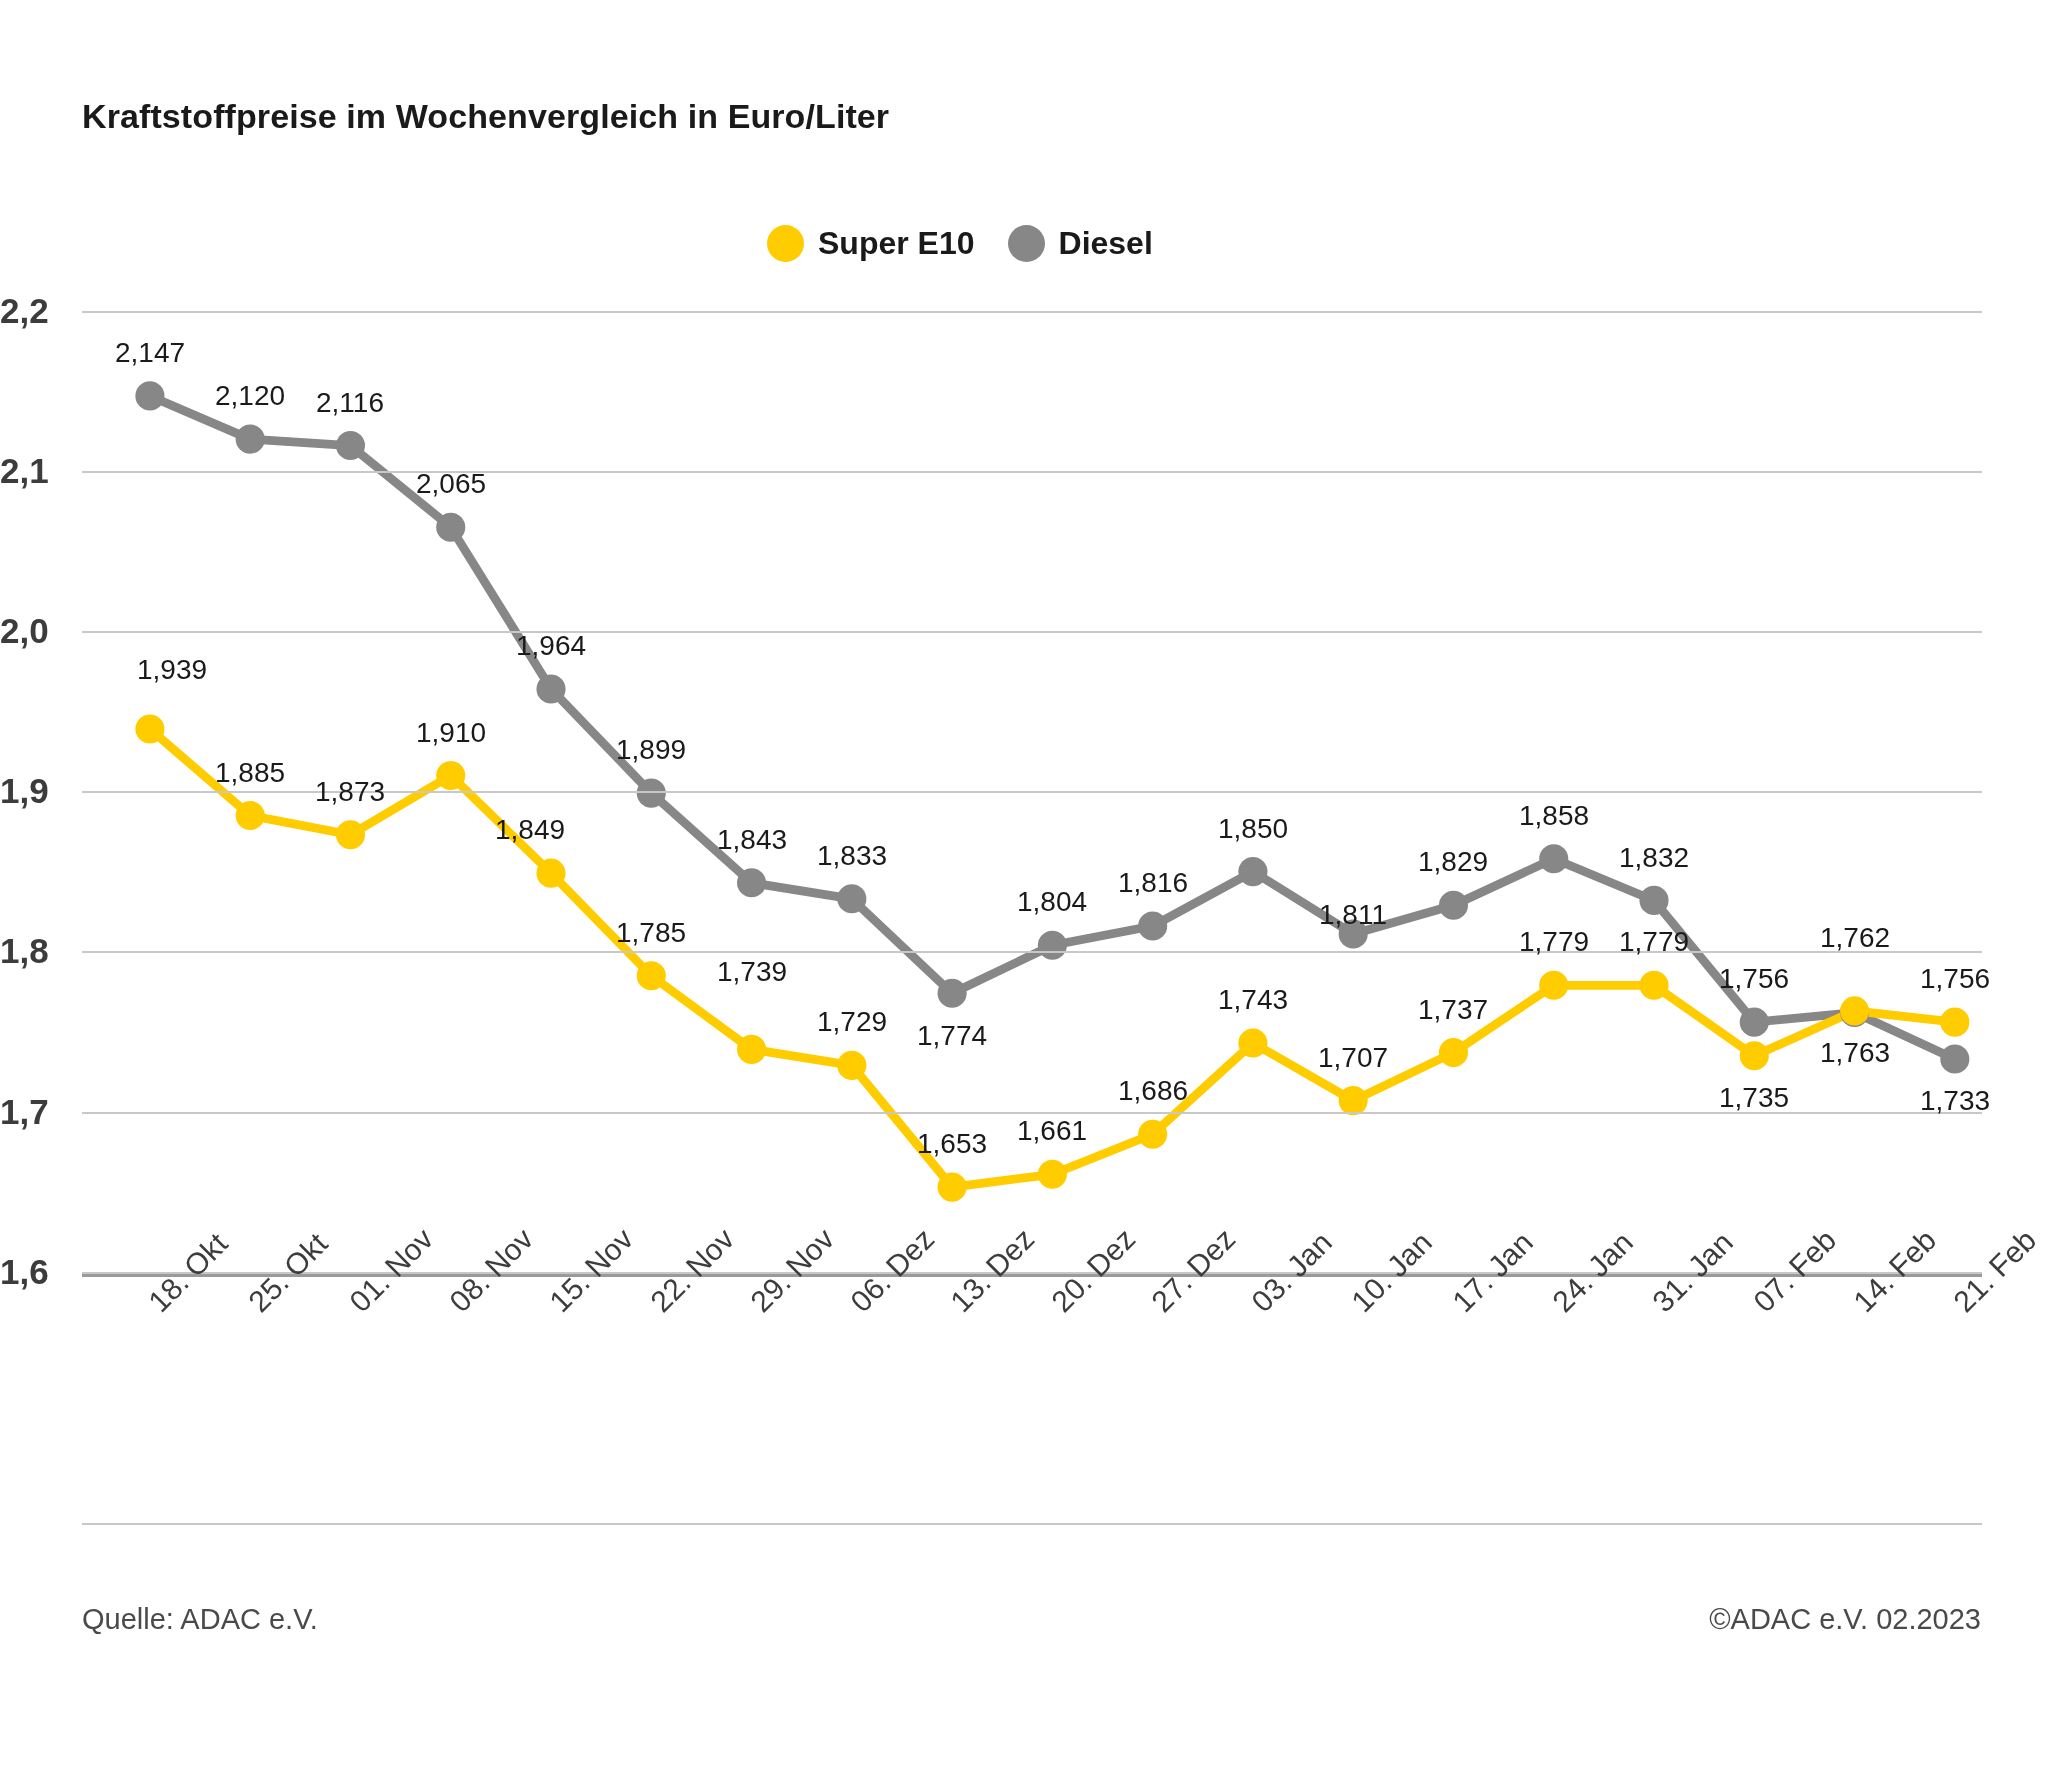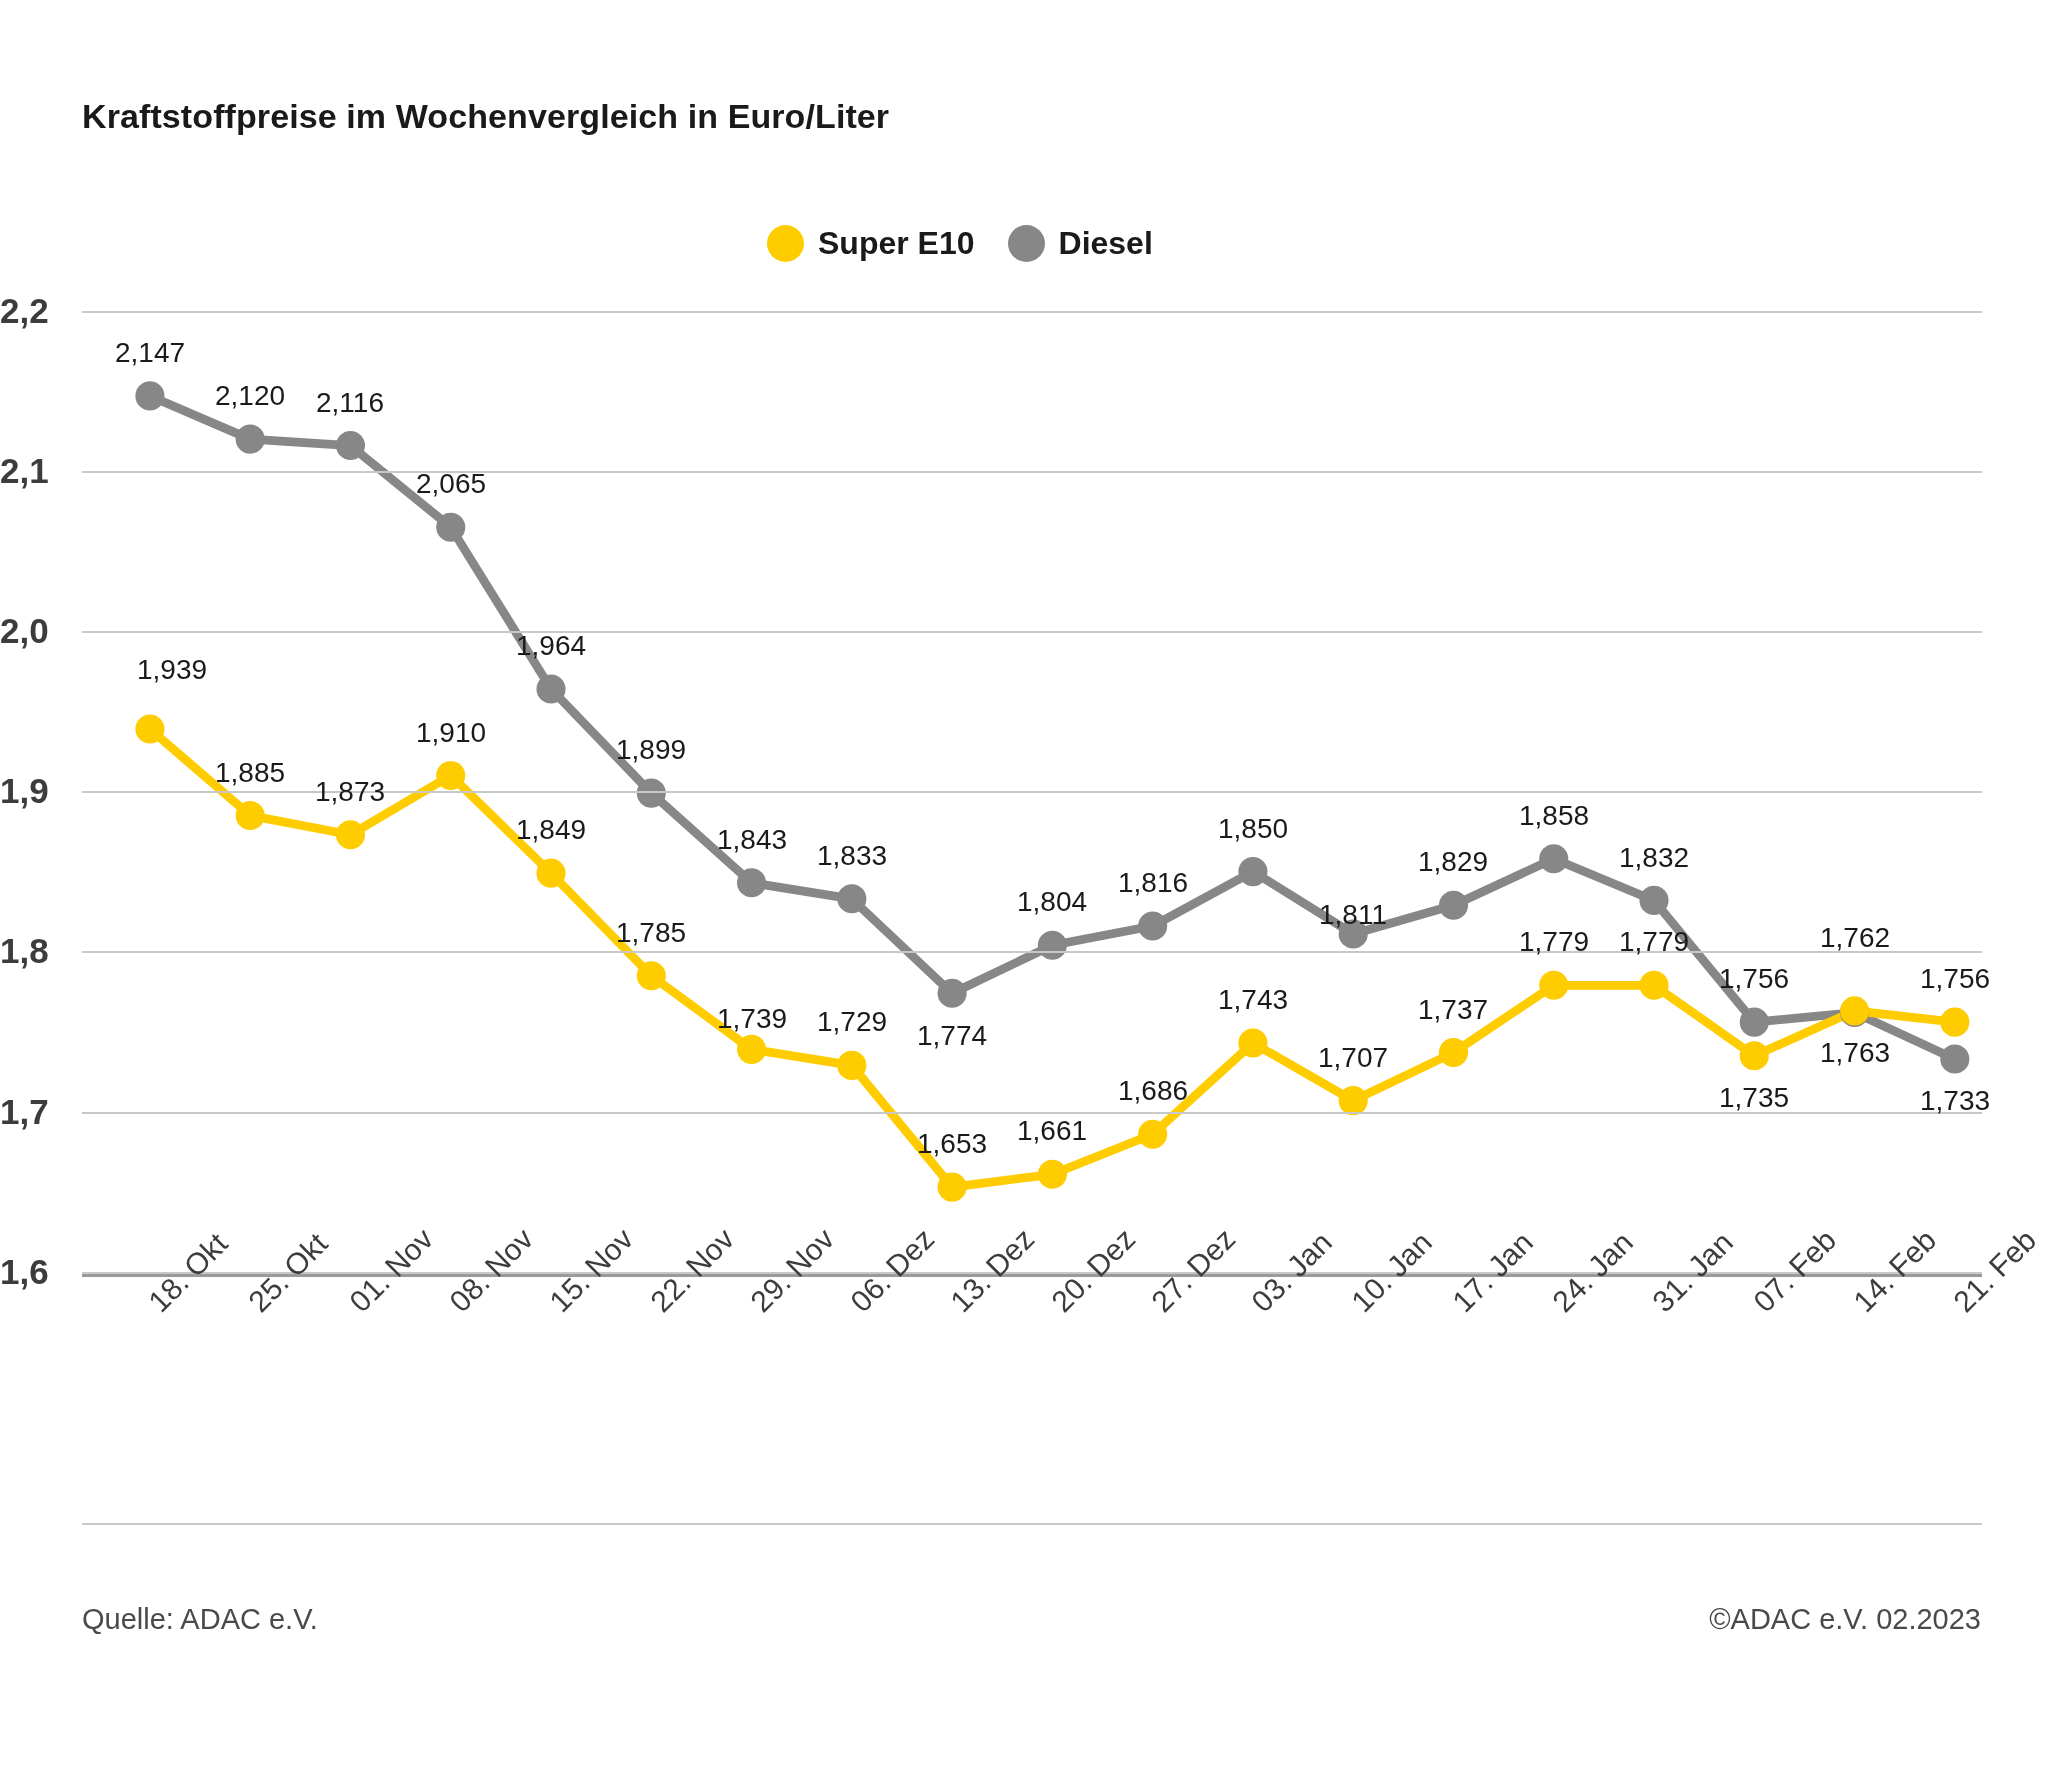--- a/index.html
+++ b/index.html
@@ -229,23 +229,23 @@
       <div class="pt-label" style="left: 1371px; top: 551px;">1,829</div>
       <div class="pt-label" style="left: 1472px; top: 505px;">1,858</div>
       <div class="pt-label" style="left: 1572px; top: 547px;">1,832</div>
       <div class="pt-label" style="left: 1672px; top: 668px;">1,756</div>
       <div class="pt-label" style="left: 1773px; top: 627px;">1,762</div>
       <div class="pt-label" style="left: 1873px; top: 790px;">1,733</div>
       <div class="pt-label" style="left: 68px; top: 359px; margin-left: 22px;">1,939</div>
       <div class="pt-label" style="left: 168px; top: 462px;">1,885</div>
       <div class="pt-label" style="left: 268px; top: 481px;">1,873</div>
       <div class="pt-label" style="left: 369px; top: 422px;">1,910</div>
-      <div class="pt-label" style="left: 469px; top: 519px;">1,849</div>
+      <div class="pt-label" style="left: 448px; top: 519px;">1,849</div>
       <div class="pt-label" style="left: 569px; top: 622px;">1,785</div>
-      <div class="pt-label" style="left: 670px; top: 708px;">1,739</div>
+      <div class="pt-label" style="left: 670px; top: 661px;">1,739</div>
       <div class="pt-label" style="left: 770px; top: 711px;">1,729</div>
       <div class="pt-label" style="left: 870px; top: 833px;">1,653</div>
       <div class="pt-label" style="left: 970px; top: 820px;">1,661</div>
       <div class="pt-label" style="left: 1071px; top: 780px;">1,686</div>
       <div class="pt-label" style="left: 1171px; top: 689px;">1,743</div>
       <div class="pt-label" style="left: 1271px; top: 747px;">1,707</div>
       <div class="pt-label" style="left: 1371px; top: 699px;">1,737</div>
       <div class="pt-label" style="left: 1472px; top: 631px;">1,779</div>
       <div class="pt-label" style="left: 1572px; top: 631px;">1,779</div>
       <div class="pt-label" style="left: 1672px; top: 787px;">1,735</div>

